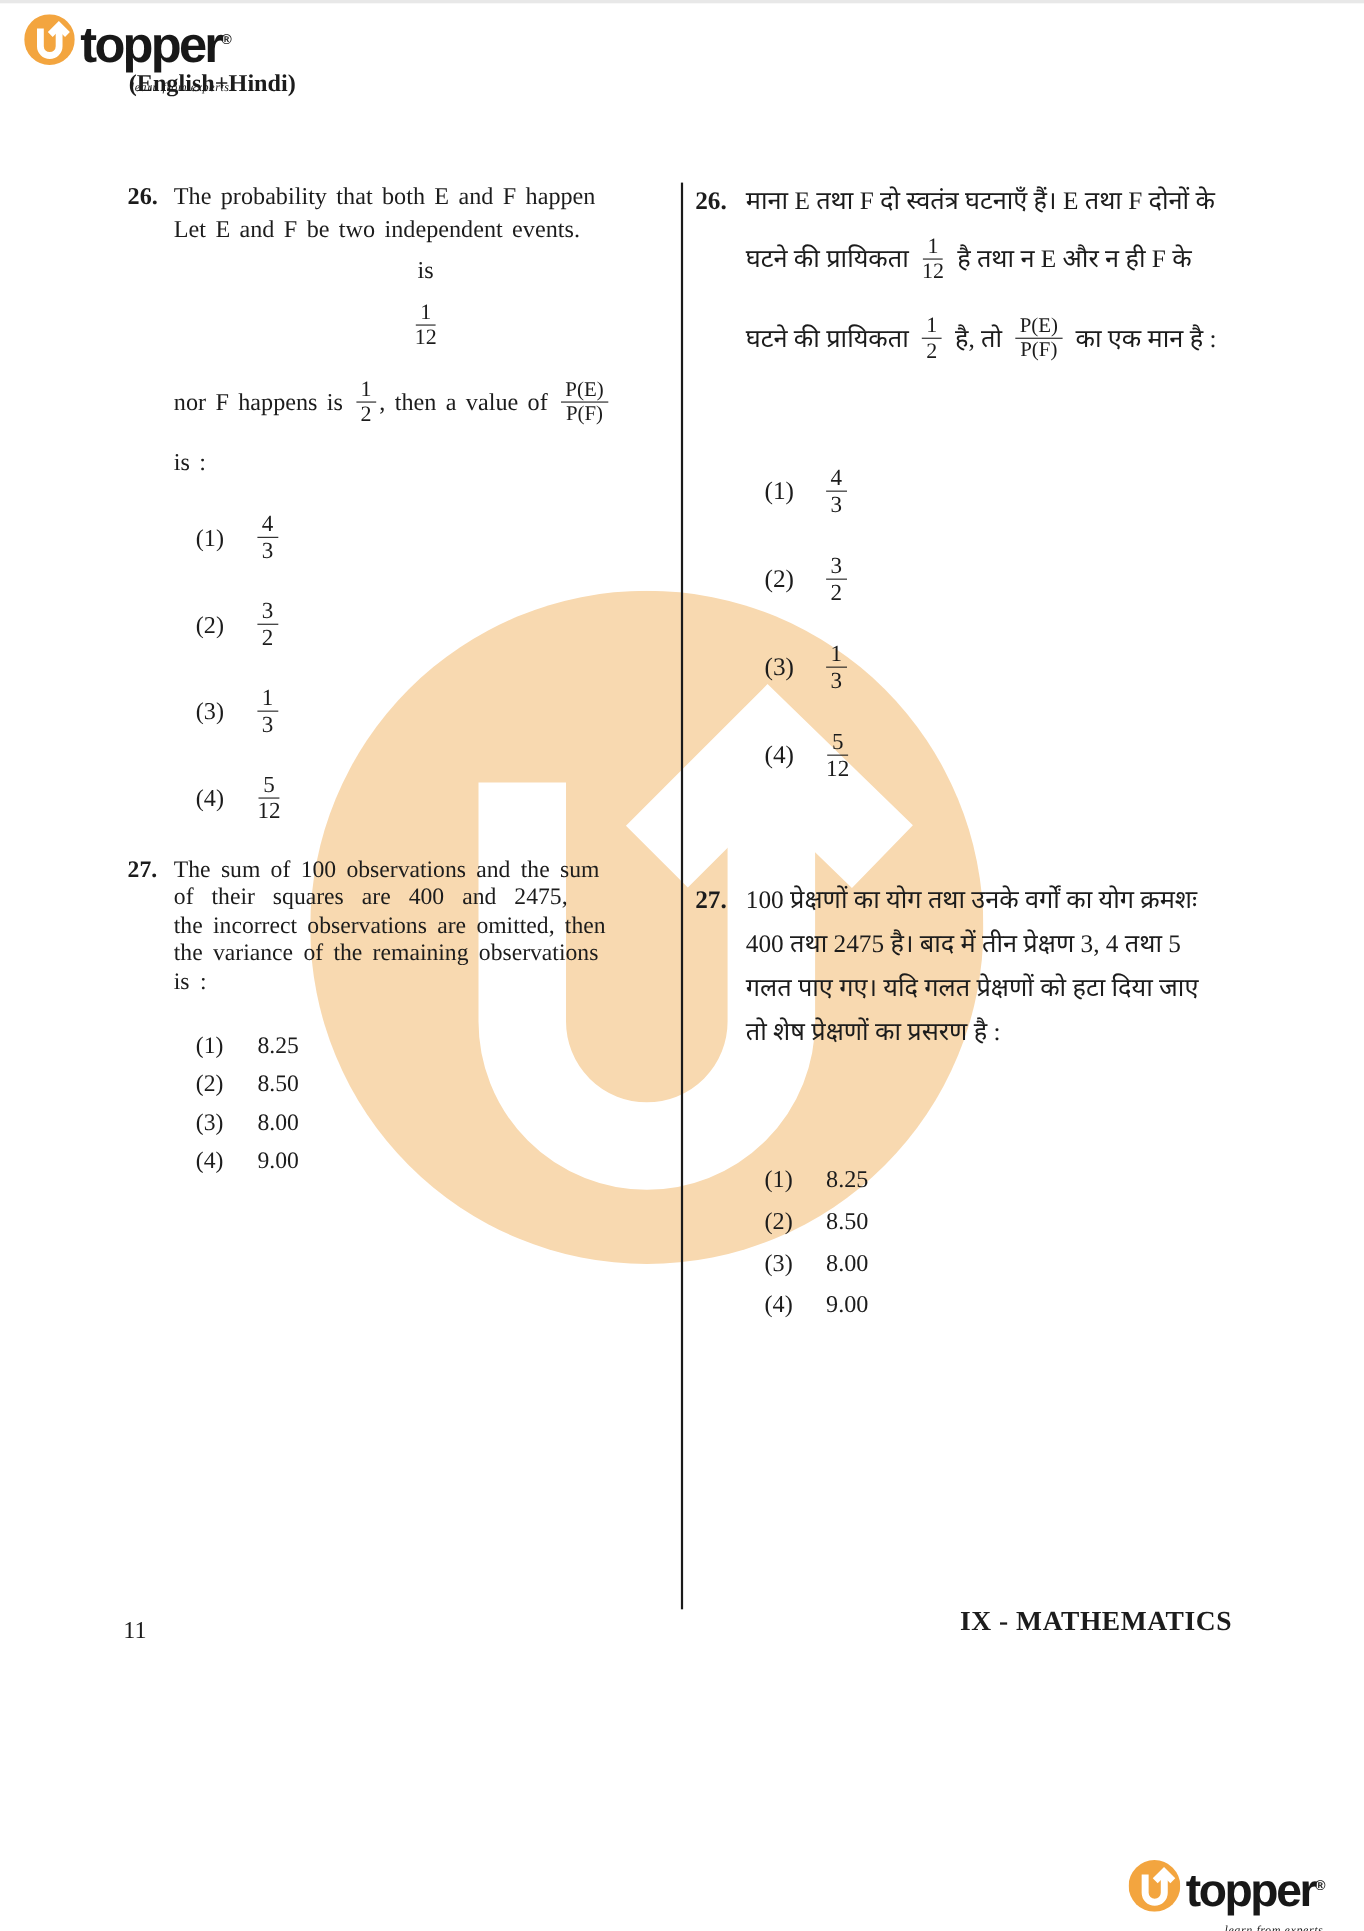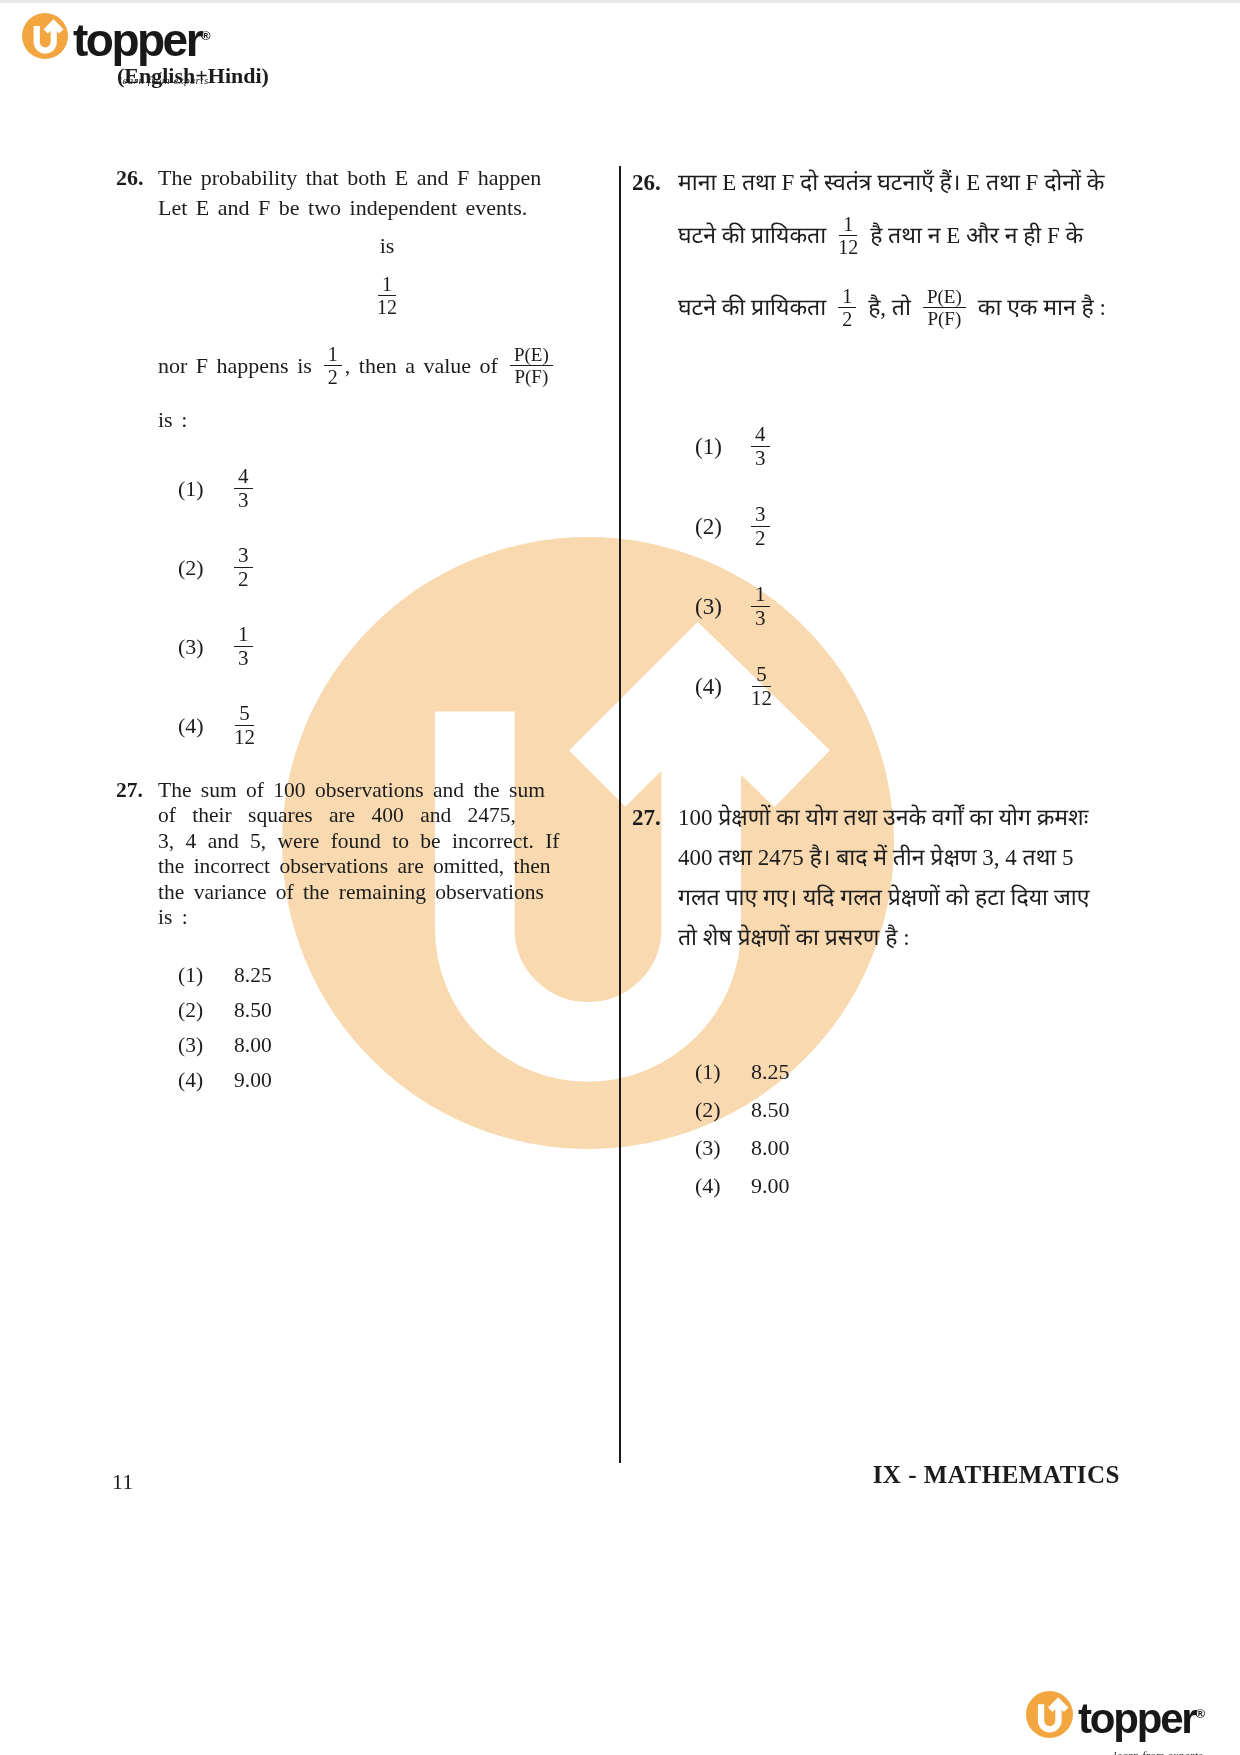--- a/index.html
+++ b/index.html
@@ -220,21 +220,20 @@
         </div>
       </div>
     </div>
   </div>
 
   <div class="qblock" id="q27en">
     <div class="qnum">27.</div>
     <div class="qbody">
       <div class="qline">The sum of 100 observations and the sum</div>
       <div class="qline ws-x">of their squares are 400 and 2475,</div>
-      <div class="qline ws-m">3, 4 and 5, were found to be incorrect.  If</div>
       <div class="qline">the incorrect observations are omitted, then</div>
       <div class="qline">the variance of the remaining observations</div>
       <div class="qline">is :</div>
       <div class="opts">
         <div class="opt">
           <span class="olabel">(1)</span>
           <span>8.25</span>
         </div>
         <div class="opt">
           <span class="olabel">(2)</span>

